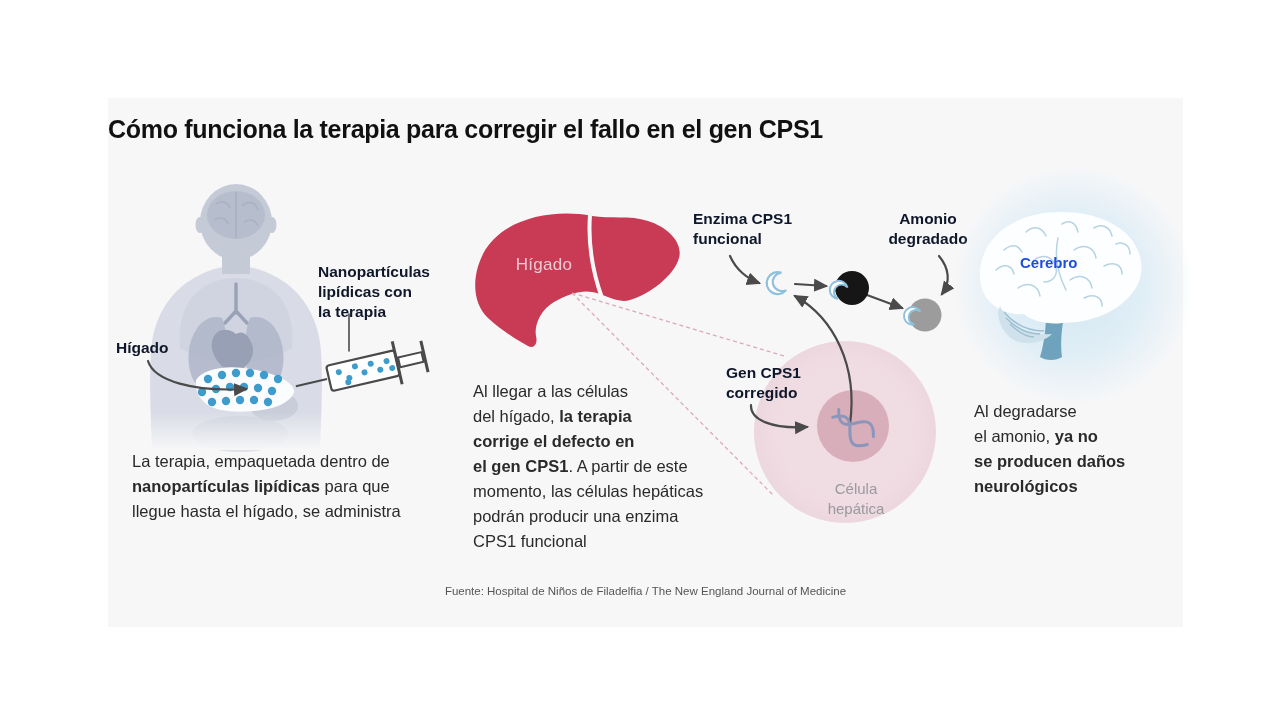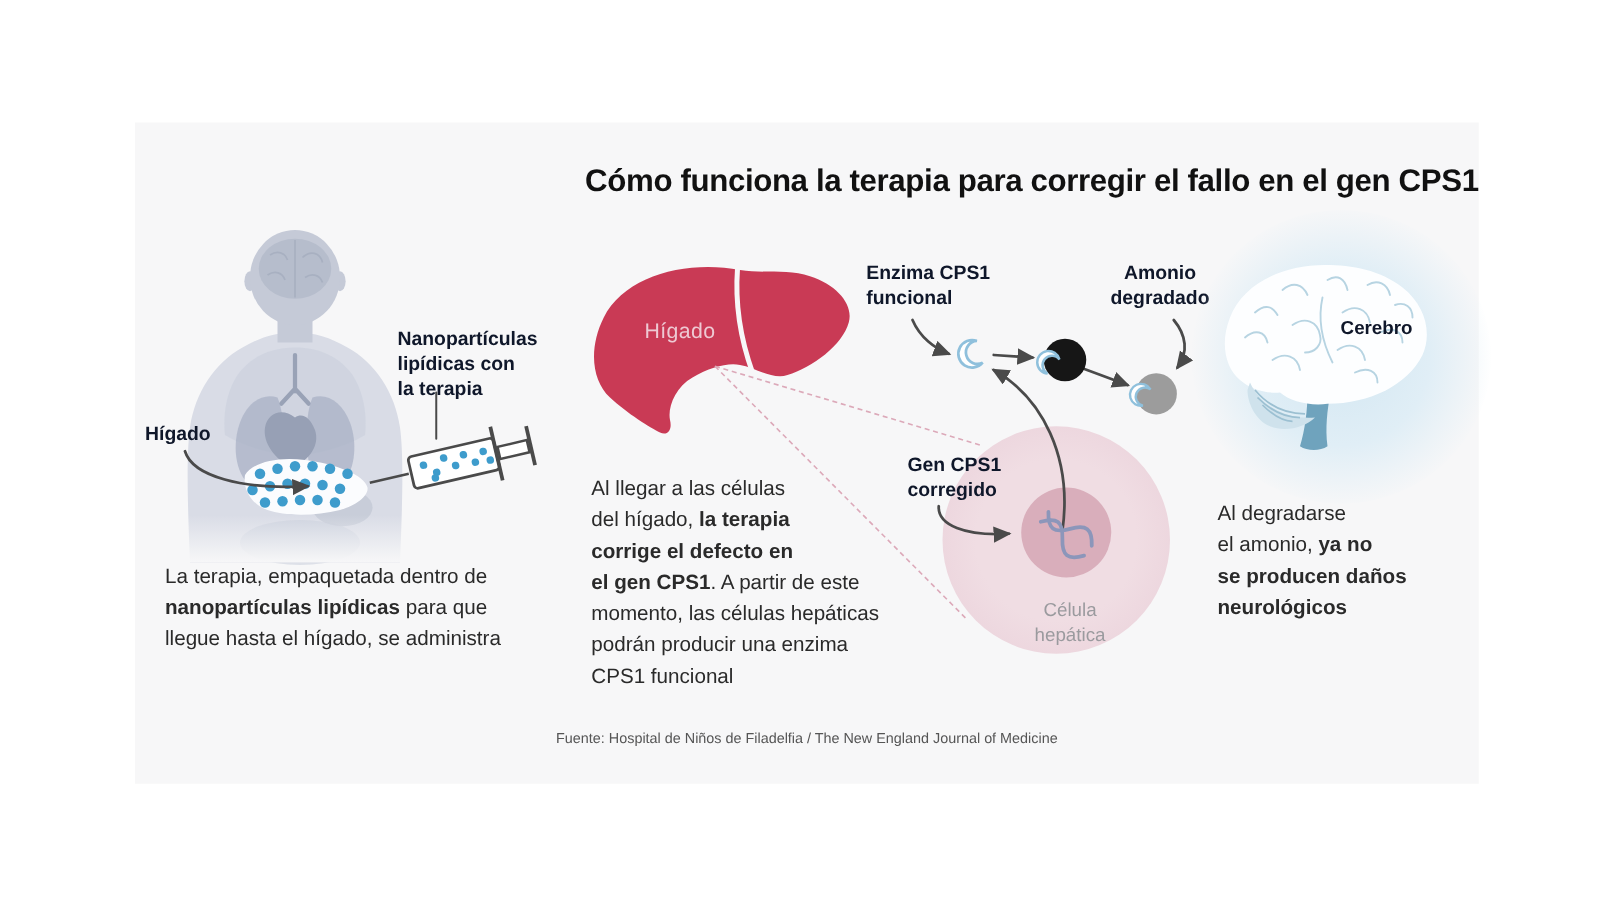--- a/index.html
+++ b/index.html
@@ -1,34 +1,34 @@
 <!DOCTYPE html>
 <html><head>
 <meta charset="utf-8">
 <style>
   html,body{margin:0;padding:0;}
   body{width:1280px;height:720px;background:#ffffff;overflow:hidden;
        font-family:"Liberation Sans", sans-serif;color:#1c1c1c;position:relative;}
   .card{position:absolute;left:108px;top:98px;width:1075px;height:529px;background:#f7f7f8;}
   .abs{position:absolute;}
-  .title{left:0;right:0;top:33px;text-align:right;font-size:25px;font-weight:bold;
+  .title{left:0;right:0;top:17px;text-align:left;font-size:25px;font-weight:bold;
          color:#111;letter-spacing:-0.3px;}
   .para{font-size:16.5px;line-height:25px;color:#2a2a2a;}
   .para div{white-space:nowrap;}
   .blabel{font-size:15.5px;font-weight:bold;line-height:20px;color:#0f172a;}
   .blabel div{white-space:nowrap;}
   .b{font-weight:bold;}
   .liver-word{font-size:17px;color:#eec9d3;font-weight:500;letter-spacing:0.3px;}
   .cell-circle{left:646px;top:243px;width:182px;height:182px;border-radius:50%;
     background:radial-gradient(circle, #f0dde3 50%, #ecd5dd 78%, #e5c6d0 100%);}
   .nucleus{left:709px;top:292px;width:72px;height:72px;border-radius:50%;background:#d9aebb;}
   .cell-label{font-size:15px;line-height:20px;color:#9a9a9e;text-align:center;}
   .glow{left:845px;top:70px;width:240px;height:235px;border-radius:50%;
     background:radial-gradient(circle, #d3e7f2 0%, #e0eef6 42%, rgba(247,247,248,0) 72%);}
-  .cerebro{font-size:15px;font-weight:600;color:#0f172a;text-align:right;}
+  .cerebro{font-size:15px;font-weight:600;color:#1d4ed8;text-align:left;}
   .footer{left:0;right:0;top:487px;text-align:center;font-size:11.5px;color:#555;}
   svg{display:block;overflow:visible;}
   .z15{z-index:15;pointer-events:none;}
 </style>
 </head>
 <body>
 
 <div class="card">
 
   <div class="abs title">Cómo funciona la terapia para corregir el fallo en el gen CPS1</div>

